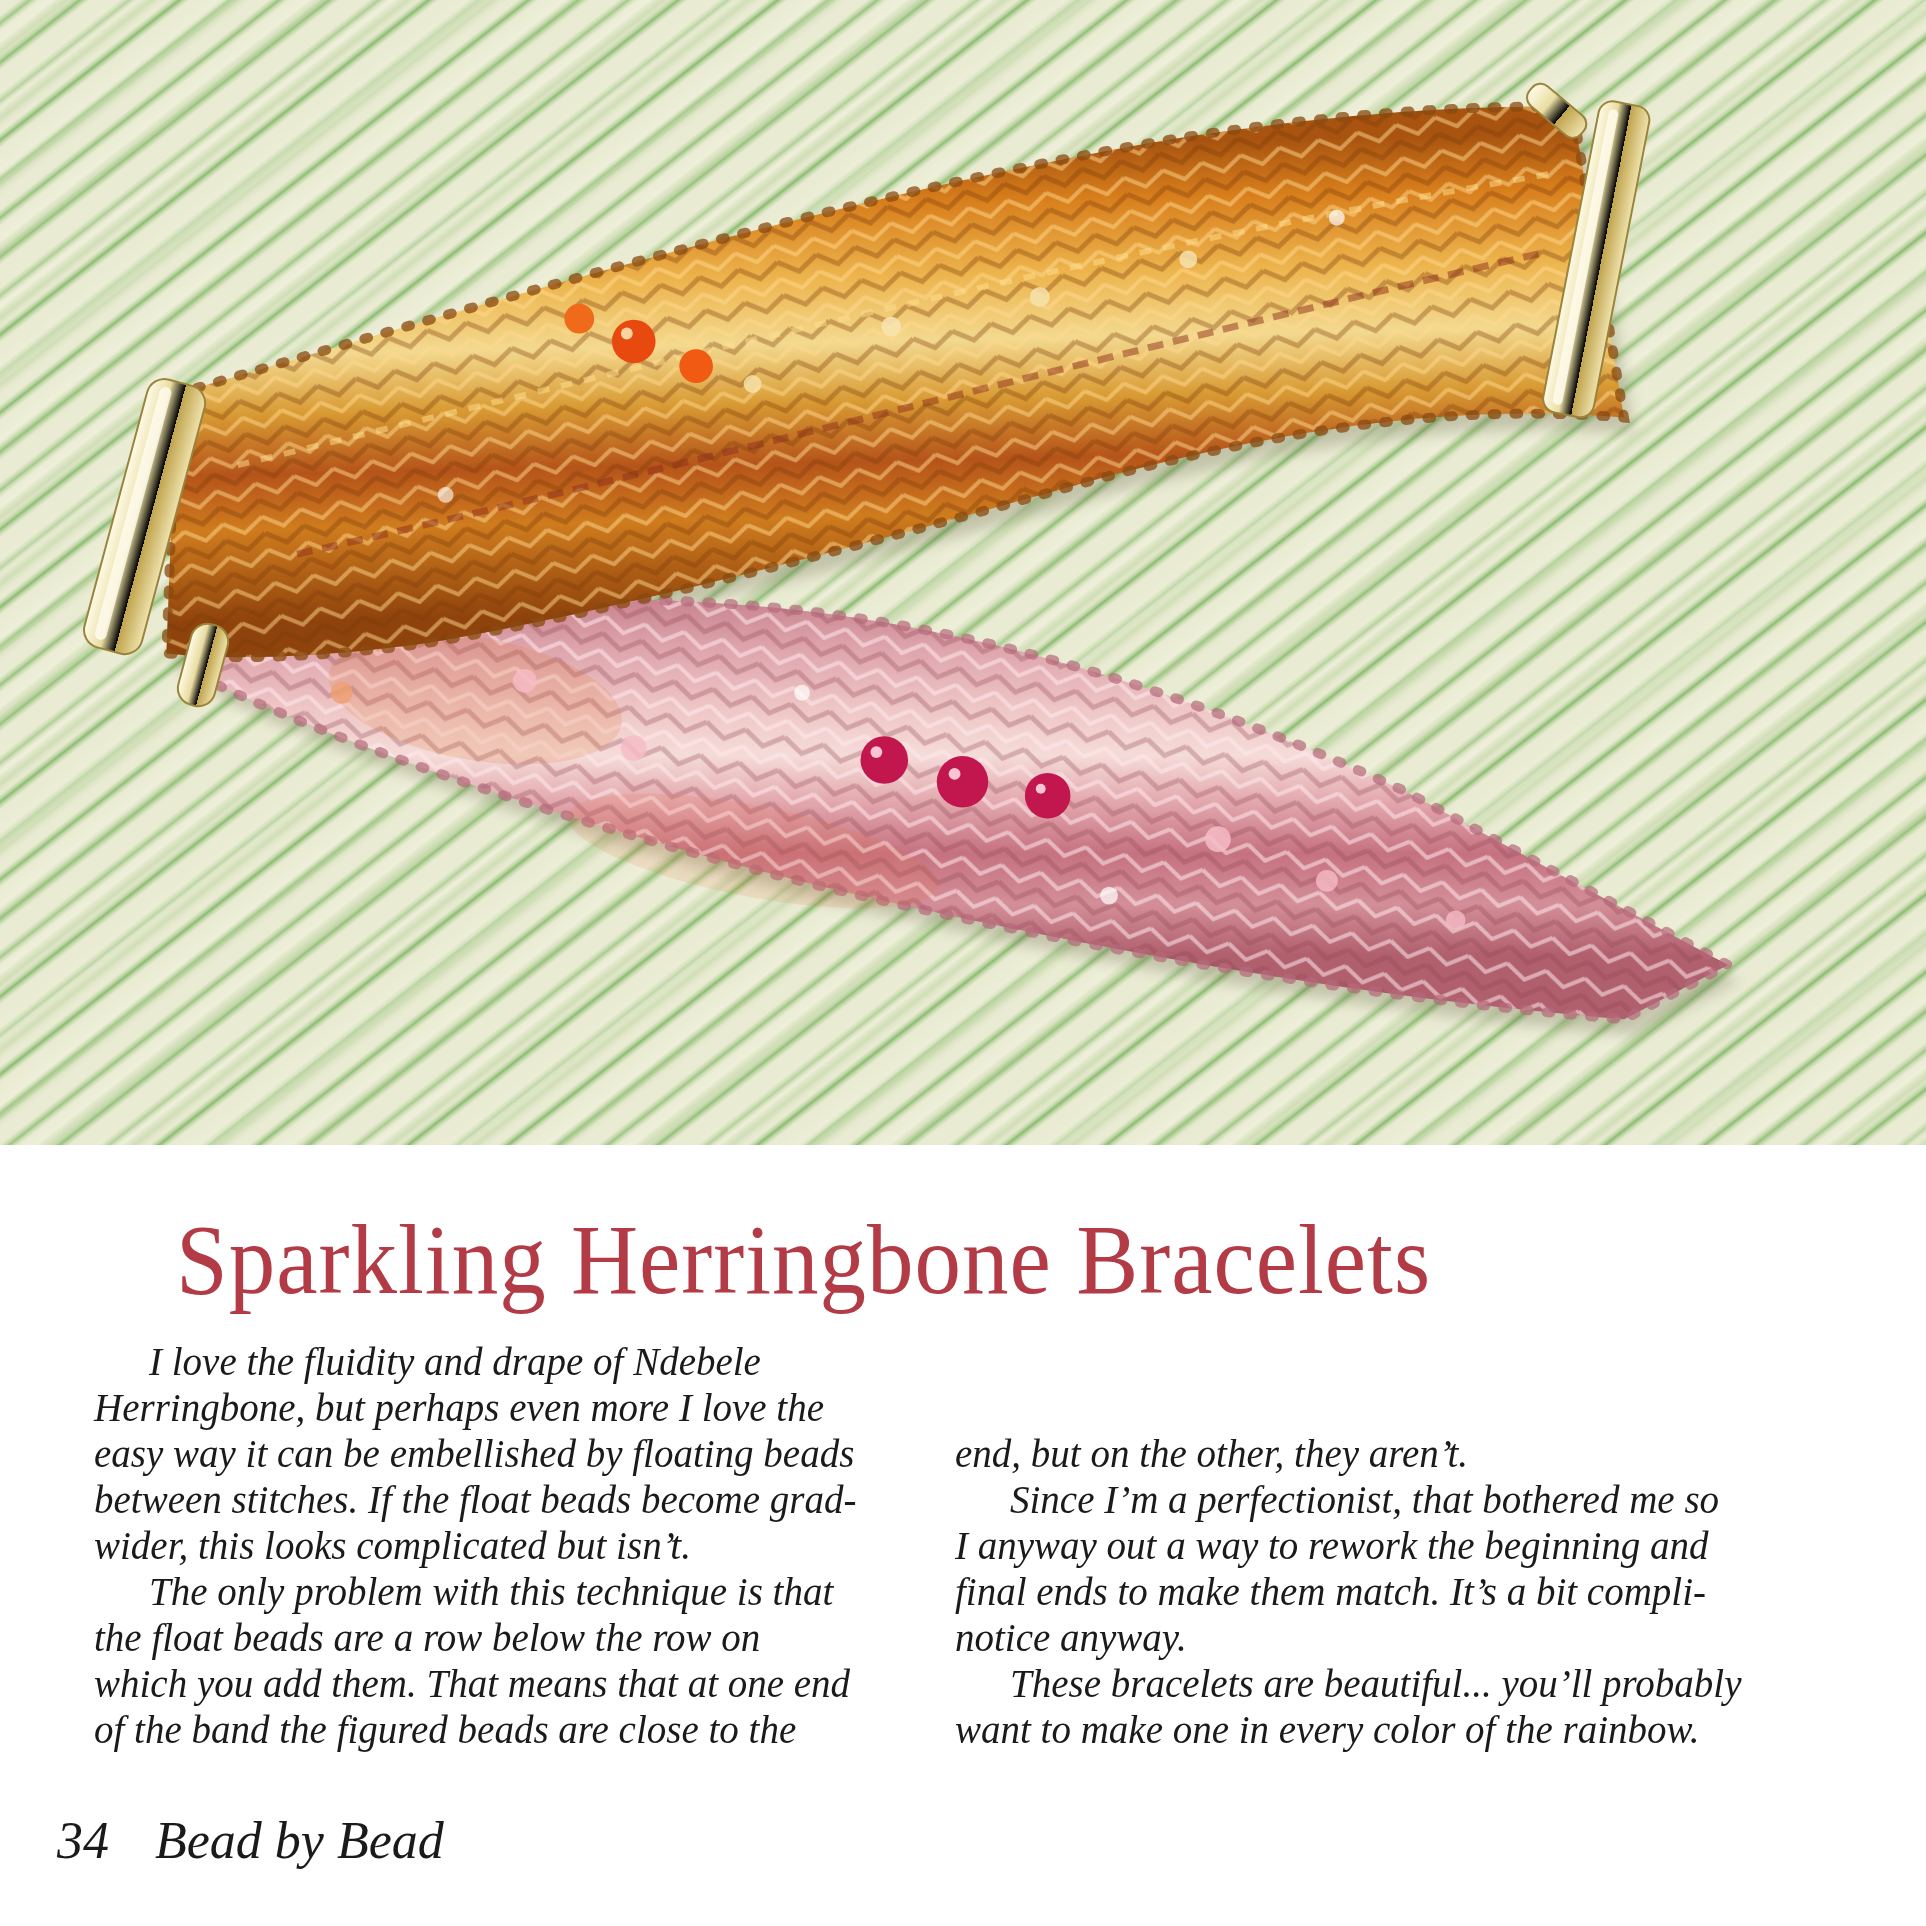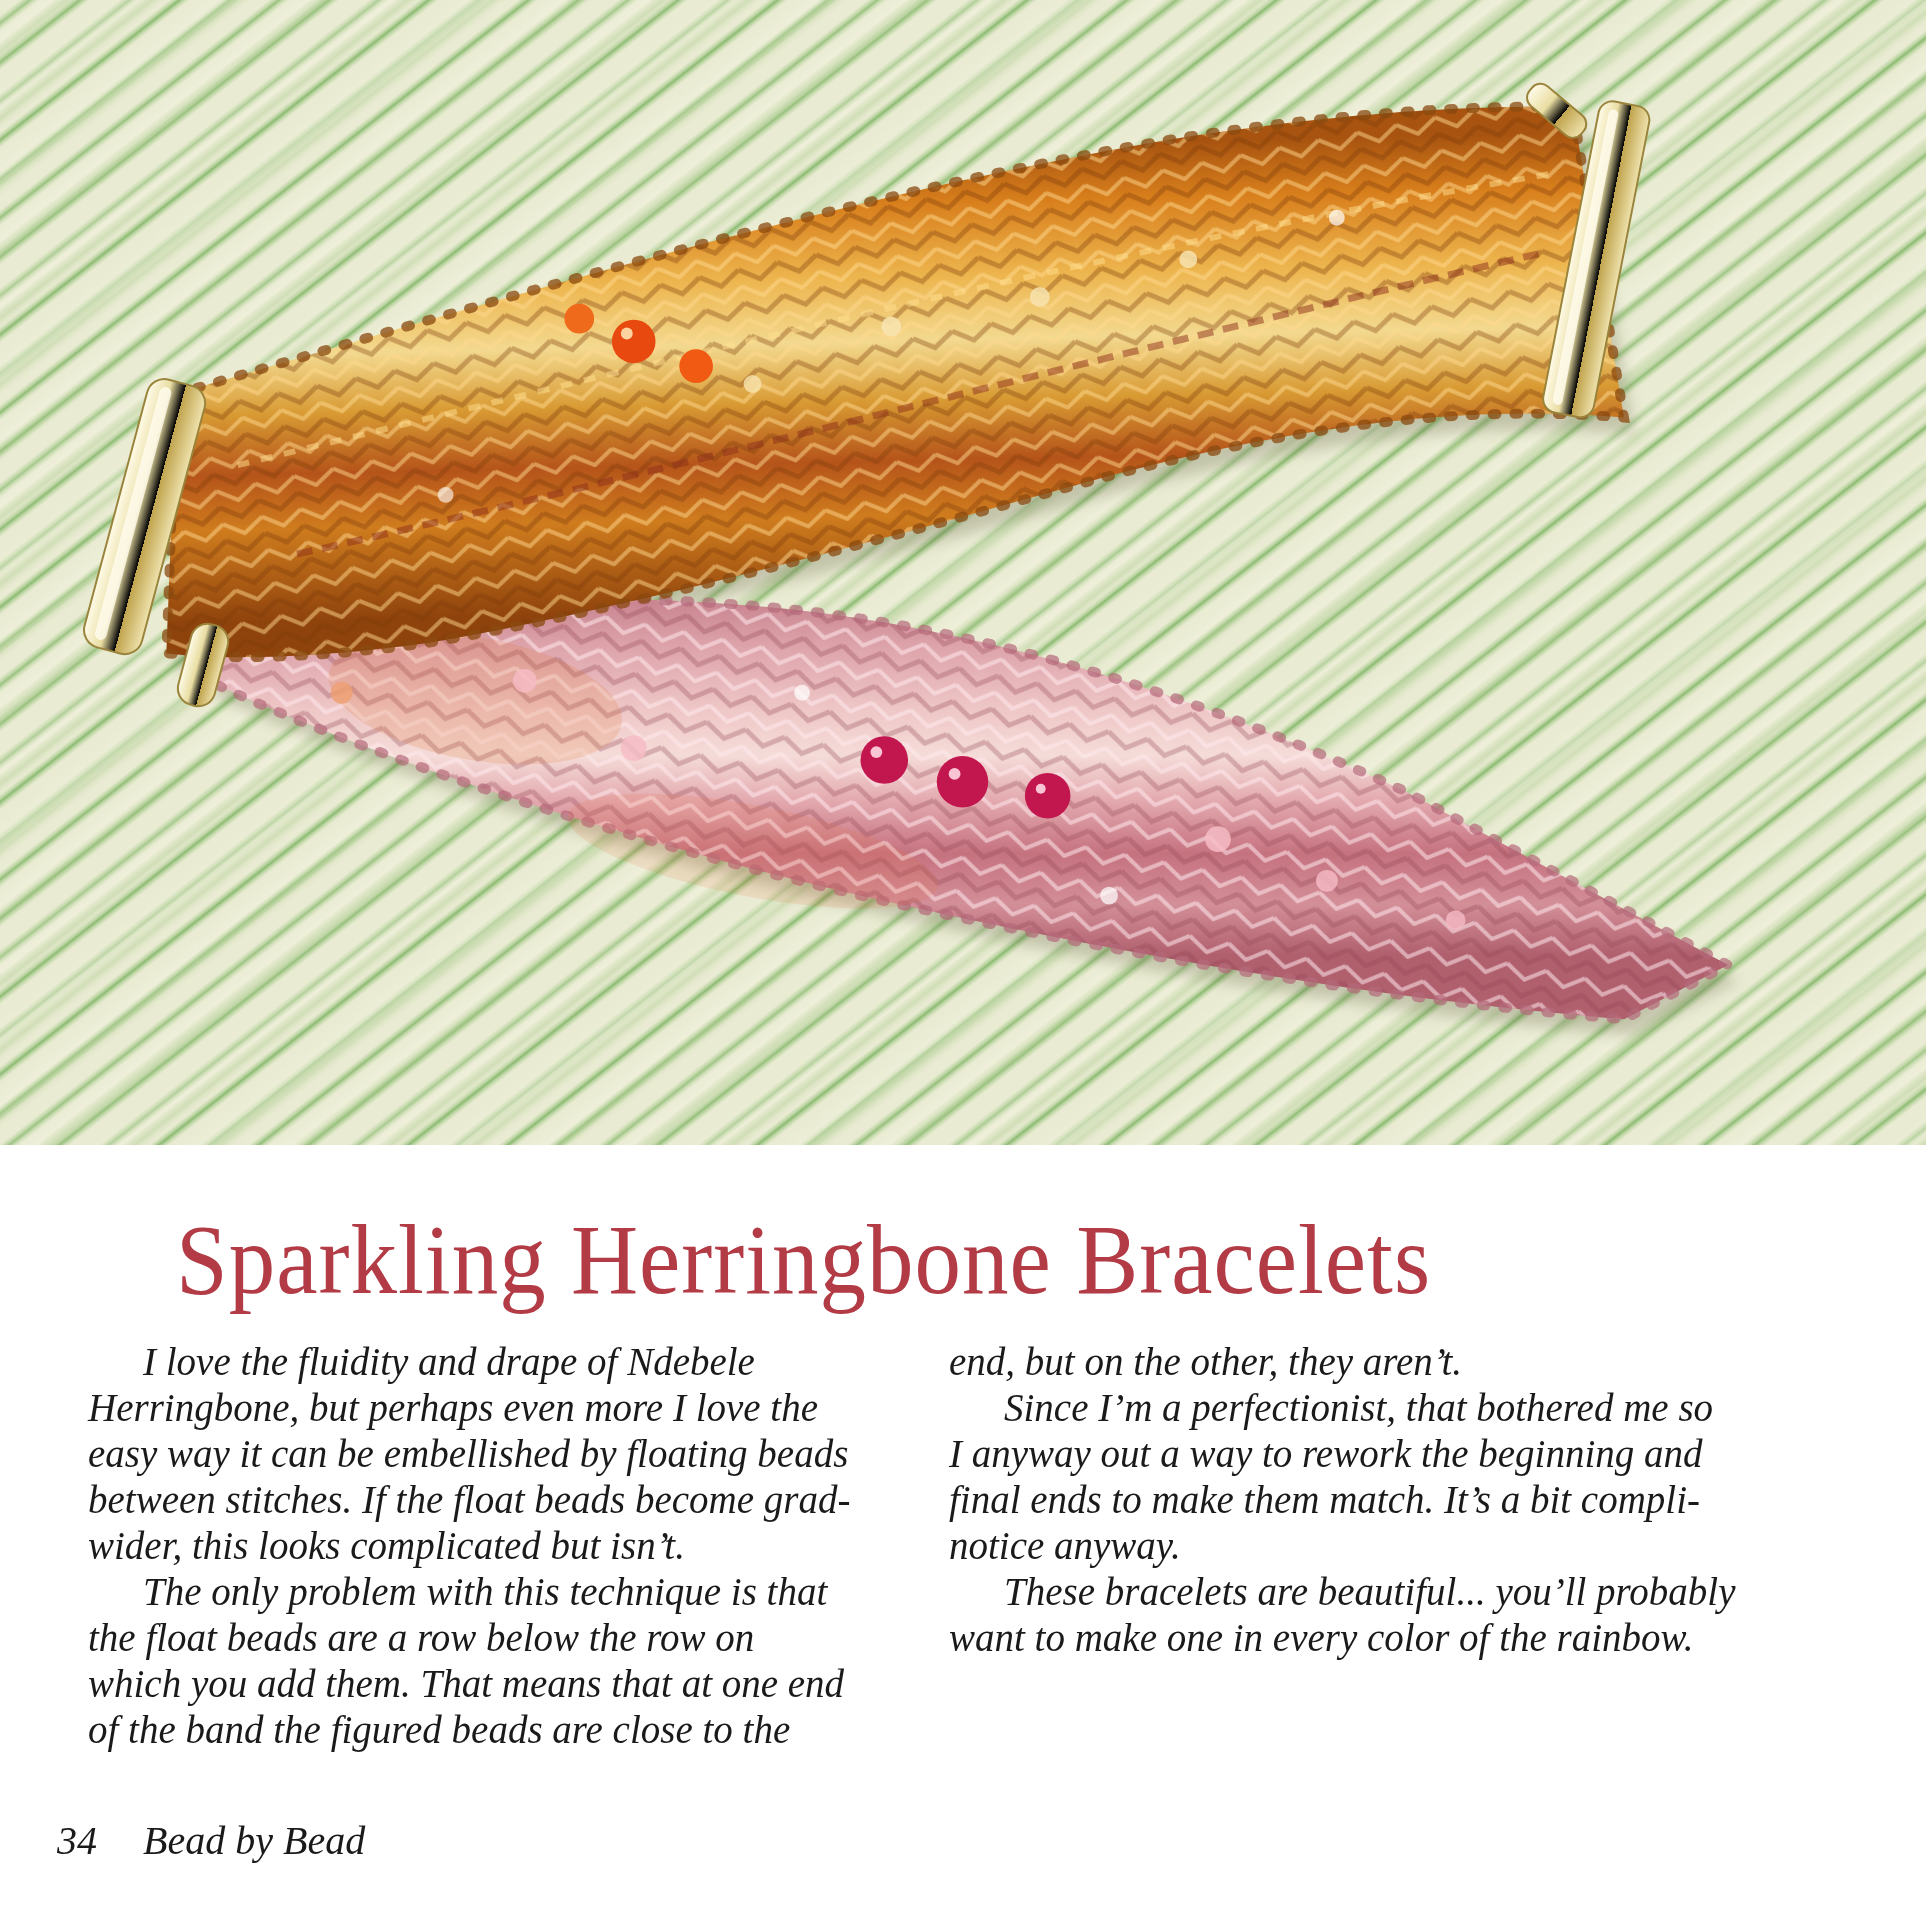--- a/index.html
+++ b/index.html
@@ -16,35 +16,35 @@
     position:absolute;left:176px;top:1210px;margin:0;
     font-family:"Liberation Serif", serif;
     font-weight:400;
     font-size:93px;line-height:1.0;
     letter-spacing:1px;
     color:var(--title-red,#b23b46);
     transform:scaleY(1.06);transform-origin:left top;
     white-space:nowrap;
   }
   .columns{
-    position:absolute;left:88px;top:1339px;width:1748px;
-    display:flex;gap:14px;
+    position:absolute;left:94px;top:1339px;width:1748px;
+    display:flex;gap:14px;align-items:flex-end;
   }
   .col{color:var(--text-black,#161616);}
   .col1{width:847px;}
   .col2{width:887px;}
   .line{
     font-style:italic;
     font-size:39px;line-height:46px;
     white-space:nowrap;
   }
   .line.ind{padding-left:55px;}
   .footer{
     position:absolute;left:57px;top:1818px;
-    font-style:italic;font-size:40px;line-height:46px;
+    font-style:italic;font-size:52px;line-height:46px;
     color:var(--text-black,#161616);
     display:flex;gap:46px;justify-content:center;
   }
 </style>
 </head>
 <body>
 
 <div class="photo" aria-label="Two sparkling herringbone beaded bracelets — one amber-orange, one rose-pink — lying diagonally on pale green striped fabric">
   <svg viewBox="0 0 1946 1157" preserveAspectRatio="none">
     <defs>

